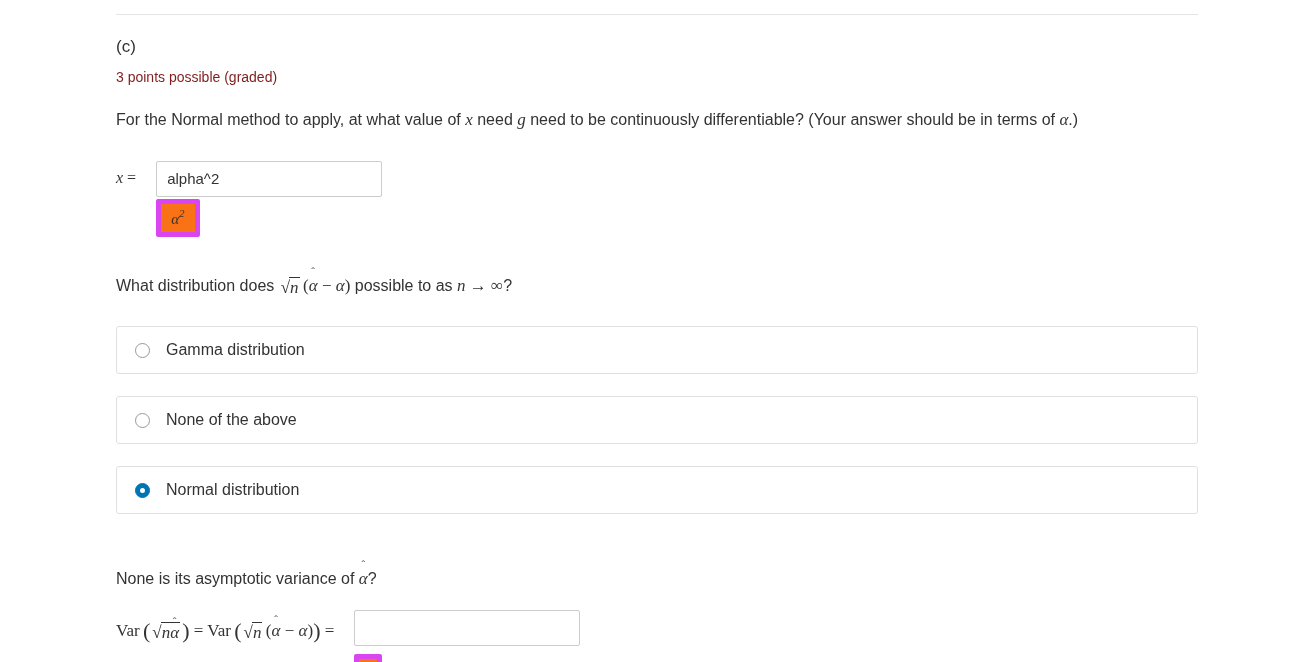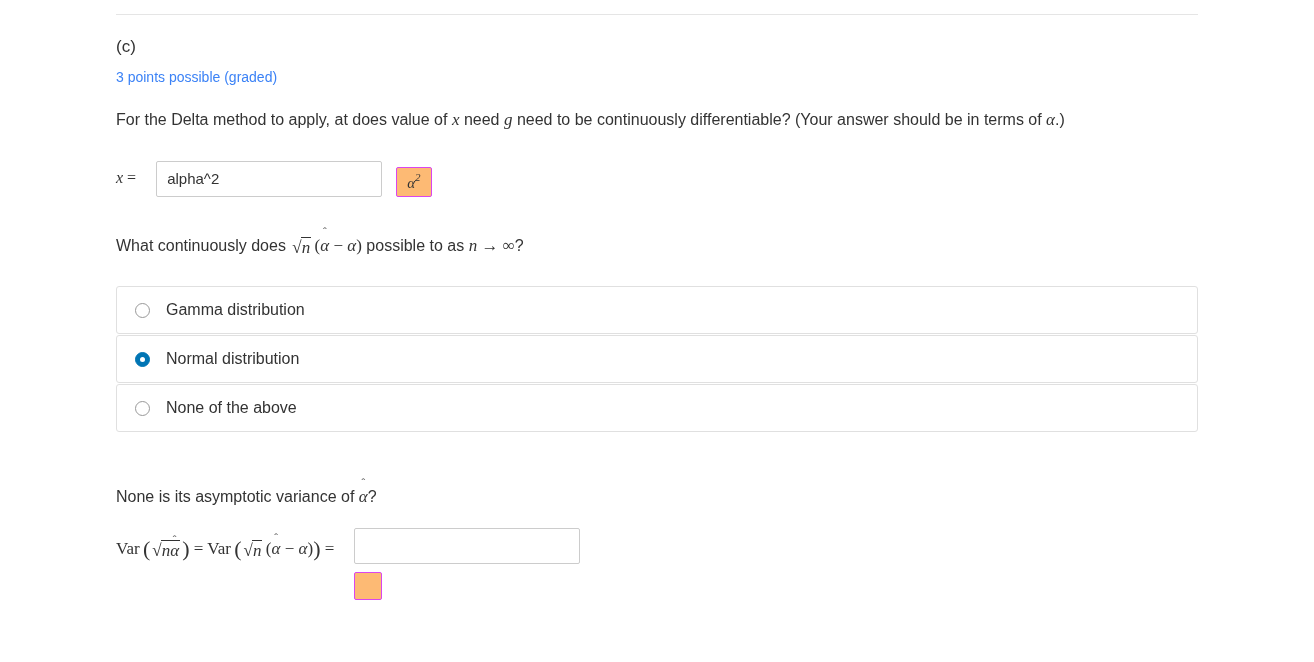--- a/index.html
+++ b/index.html
@@ -22,21 +22,21 @@
       margin: 14px 0 22px 0;
     }
     .part-heading {
       font-size: 17px;
       font-weight: 400;
       color: #333;
       margin: 0 0 12px 0;
     }
     .points-label {
       font-size: 14px;
-      color: #3b82f6;
+      color: #7f1d1d;
       margin: 0 0 22px 0;
     }
     .prompt-text {
       font-size: 16px;
       color: #333;
       margin: 0 0 28px 0;
       line-height: 1.5;
     }
     .math-var {
       font-family: "Times New Roman", serif;
@@ -62,57 +62,57 @@
     }
     .answer-label {
       font-family: "Times New Roman", serif;
       font-style: italic;
       font-size: 16px;
       padding-top: 8px;
       white-space: nowrap;
     }
     .answer-input-wrap {
       display: flex;
-      flex-direction: row;
-      align-items: flex-end;
-      gap: 14px;
+      flex-direction: column;
+      align-items: flex-start;
+      gap: 2px;
     }
     .text-input {
       width: 226px;
       height: 36px;
       padding: 6px 10px;
       border: 1px solid #ccc;
       border-radius: 2px;
       font-size: 15px;
       color: #333;
       outline: none;
     }
     .preview-chip {
       display: inline-block;
-      border: 1px solid #d946ef;
-      background: #fdba74;
+      border: 5px solid #d946ef;
+      background: #f97316;
       padding: 4px 10px;
       font-family: "Times New Roman", serif;
       font-style: italic;
       font-size: 15px;
       border-radius: 2px;
     }
     .preview-chip.small-empty {
       min-width: 28px;
       min-height: 28px;
       padding: 4px;
     }
     .options-group {
       margin: 0 0 52px 0;
     }
     .option-item {
       border: 1px solid #e0e0e0;
       border-radius: 3px;
       padding: 14px 18px;
-      margin: 0 0 1px 0;
+      margin: 0 0 22px 0;
       display: flex;
       align-items: center;
       gap: 16px;
       font-size: 16px;
       color: #333;
       cursor: pointer;
     }
     .radio-outer {
       width: 15px;
       height: 15px;
@@ -201,60 +201,60 @@
 </head>
 <body>
 
 <div class="container">
   <hr class="divider">
 
   <h3 class="part-heading">(c)</h3>
   <p class="points-label">3 points possible (graded)</p>
 
   <p class="prompt-text">
-    <span>For the Delta method to apply, at does value of </span><span class="math-var">x</span><span> need </span><span class="math-var">g</span><span> need to be continuously differentiable? (Your answer should be in terms of </span><span class="math-var">α</span><span>.)</span>
+    <span>For the Normal method to apply, at what value of </span><span class="math-var">x</span><span> need </span><span class="math-var">g</span><span> need to be continuously differentiable? (Your answer should be in terms of </span><span class="math-var">α</span><span>.)</span>
   </p>
 
   <div class="answer-row">
     <div class="answer-label">
       <span>x</span><span style="font-style:normal;"> =</span>
     </div>
     <div class="answer-input-wrap">
       <input type="text" class="text-input" value="alpha^2" style="">
       <span class="preview-chip">
         <span>α</span><span class="math-sup">2</span>
       </span>
     </div>
   </div>
 
   <p class="prompt-text">
-    <span>What continuously does </span><span class="math-inline"><span class="sqrt-wrap">
+    <span>What distribution does </span><span class="math-inline"><span class="sqrt-wrap">
           <span class="sqrt-sym">√</span>
           <span class="sqrt-arg">n</span>
         </span> <span style="font-style:normal;">(</span><span class="hat-wrap"><span class="hat-mark">ˆ</span><span>α</span></span><span style="font-style:normal;"> − </span><span>α</span><span style="font-style:normal;">)</span></span><span> possible to as </span><span class="math-var">n</span><span class="math-var" style="font-style:normal;"> → ∞</span><span>?</span>
   </p>
 
   <div class="options-group">
     <div class="option-item">
       <span class="radio-outer">
           <span class="radio-inner"></span>
         </span>
       <span>Gamma distribution</span>
     </div>
     <div class="option-item">
+      <span class="radio-outer">
+          <span class="radio-inner"></span>
+        </span>
+      <span>None of the above</span>
+    </div>
+    <div class="option-item">
       <span class="radio-outer selected">
           <span class="radio-inner"></span>
         </span>
       <span>Normal distribution</span>
-    </div>
-    <div class="option-item">
-      <span class="radio-outer">
-          <span class="radio-inner"></span>
-        </span>
-      <span>None of the above</span>
     </div>
   </div>
 
   <p class="prompt-text" style="margin-bottom:18px;">
     <span>None is its asymptotic variance of </span><span class="math-inline"><span class="hat-wrap"><span class="hat-mark">ˆ</span><span>α</span></span></span><span>?</span>
   </p>
 
   <div class="var-row">
     <div class="var-label">
       <span class="upright">Var</span> <span class="paren-big">(</span><span style="font-style:italic;"><span class="sqrt-wrap">

